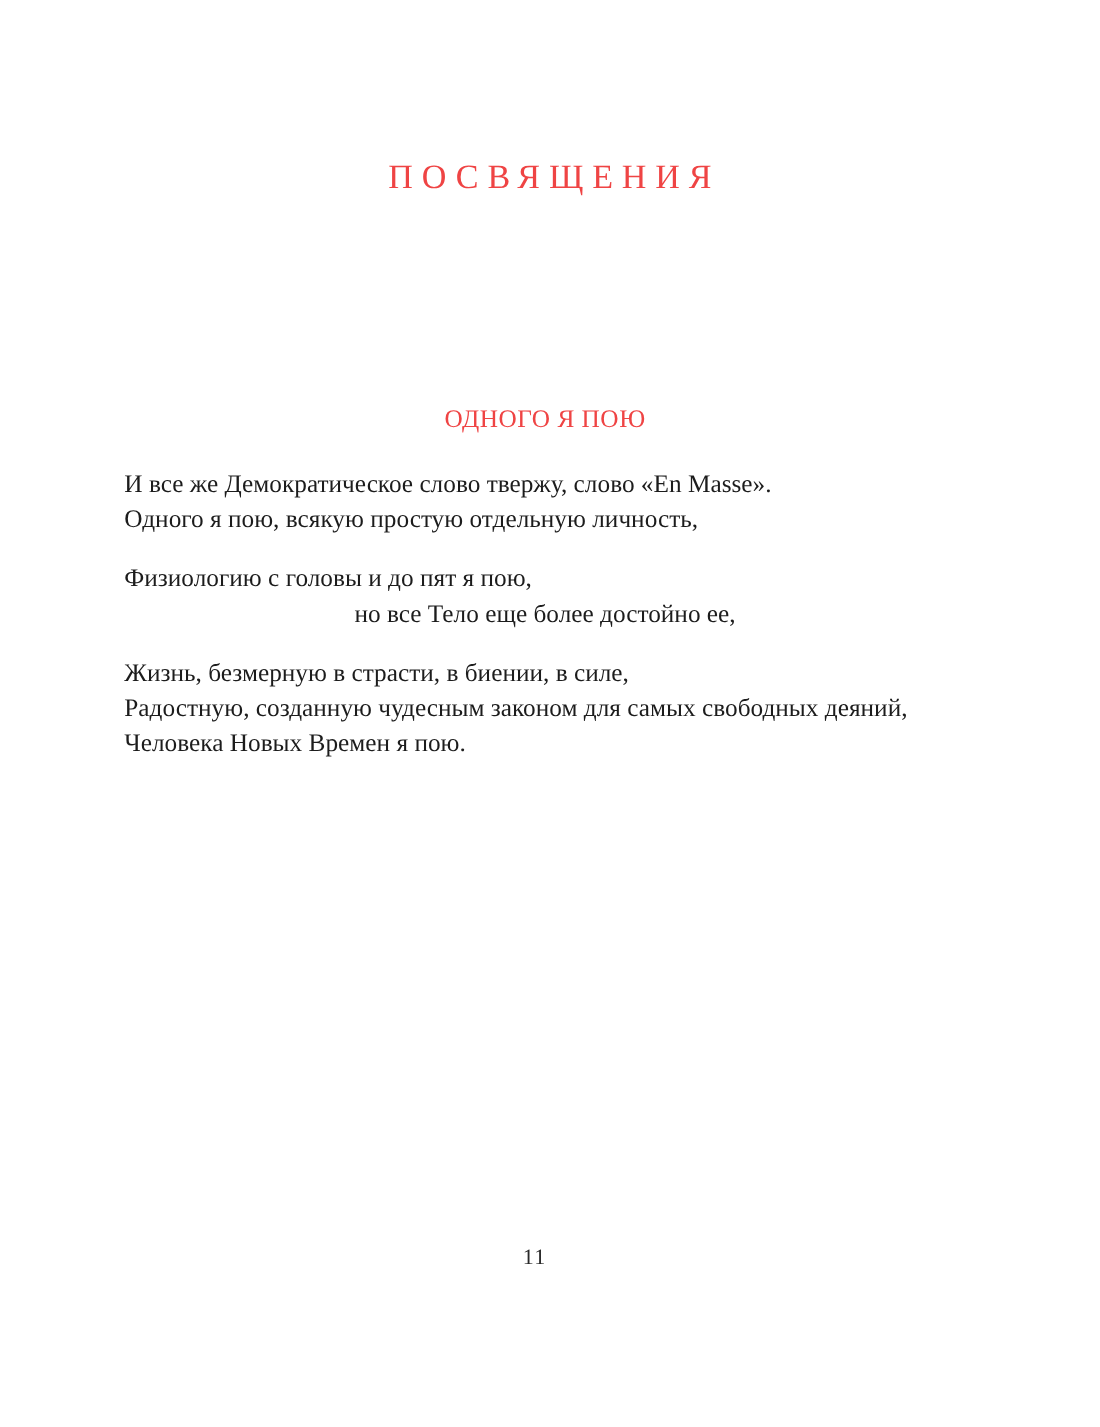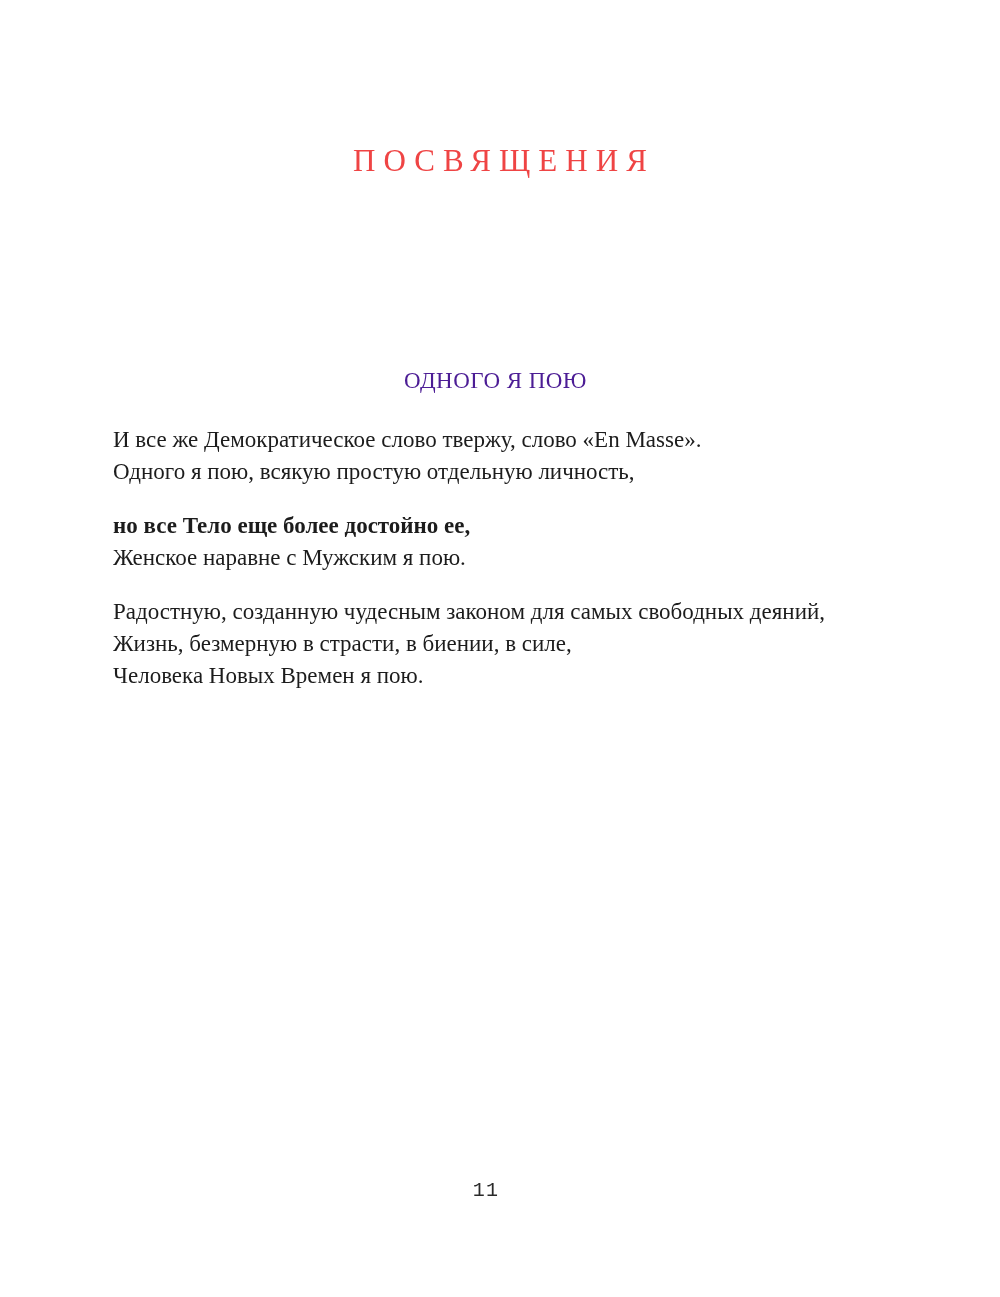--- a/index.html
+++ b/index.html
@@ -33,79 +33,77 @@
     width: 765px; 
   }
   .poem-heading {
     margin: 0;
     margin-top: 185px;
     font-size: 23px;
     font-weight: 400;
     line-height: 32px;
     letter-spacing: 0.02em;
     text-align: center;
-    color: #4c1d95;
+    color: #ef4444;
   }
   .stanzas {
     margin-top: 27px;
   }
   .stanza {
     margin: 0;
   }
   .stanza + .stanza {
     margin-top: 22px;
   }
   .poem-line {
     margin: 0;
     font-size: 23px;
     line-height: 32px;
     white-space: nowrap;
     text-align: left;
     color: #1c1c1c;
   }
   .poem-line.align-right {
-    text-align: left;
+    text-align: center;
     white-space: normal;
-    font-weight: bold;
   }
   .page-number {
     position: absolute;
-    top: 1178px;
+    top: 1130px;
     left: 0;
     width: 972px;
     text-align: center;
     font-size: 20px;
     line-height: 26px;
     letter-spacing: 0.06em;
     color: #2a2a2a;
-    font-family: Liberation Mono, monospace;
   }
 </style>
 </head>
 <body>
 
 <div class="page">
 
   <h1 class="title">ПОСВЯЩЕНИЯ</h1>
 
   <div class="poem">
     <h2 class="poem-heading">ОДНОГО Я ПОЮ</h2>
 
     <div class="stanzas">
         <div class="stanza">
           <p class="poem-line">И все же Демократическое слово твержу, слово «En Masse».</p>
           <p class="poem-line">Одного я пою, всякую простую отдельную личность,</p>
         </div>
         <div class="stanza">
+          <p class="poem-line">Физиологию с головы и до пят я пою,</p>
           <p class="poem-line align-right">но все Тело еще более достойно ее,</p>
-          <p class="poem-line">Женское наравне с Мужским я пою.</p>
         </div>
         <div class="stanza">
+          <p class="poem-line">Жизнь, безмерную в страсти, в биении, в силе,</p>
           <p class="poem-line">Радостную, созданную чудесным законом для самых свободных деяний,</p>
-          <p class="poem-line">Жизнь, безмерную в страсти, в биении, в силе,</p>
           <p class="poem-line">Человека Новых Времен я пою.</p>
         </div>
       </div>
   </div>
 
   <div class="page-number">11</div>
 
 </div>
 
 </body></html>

